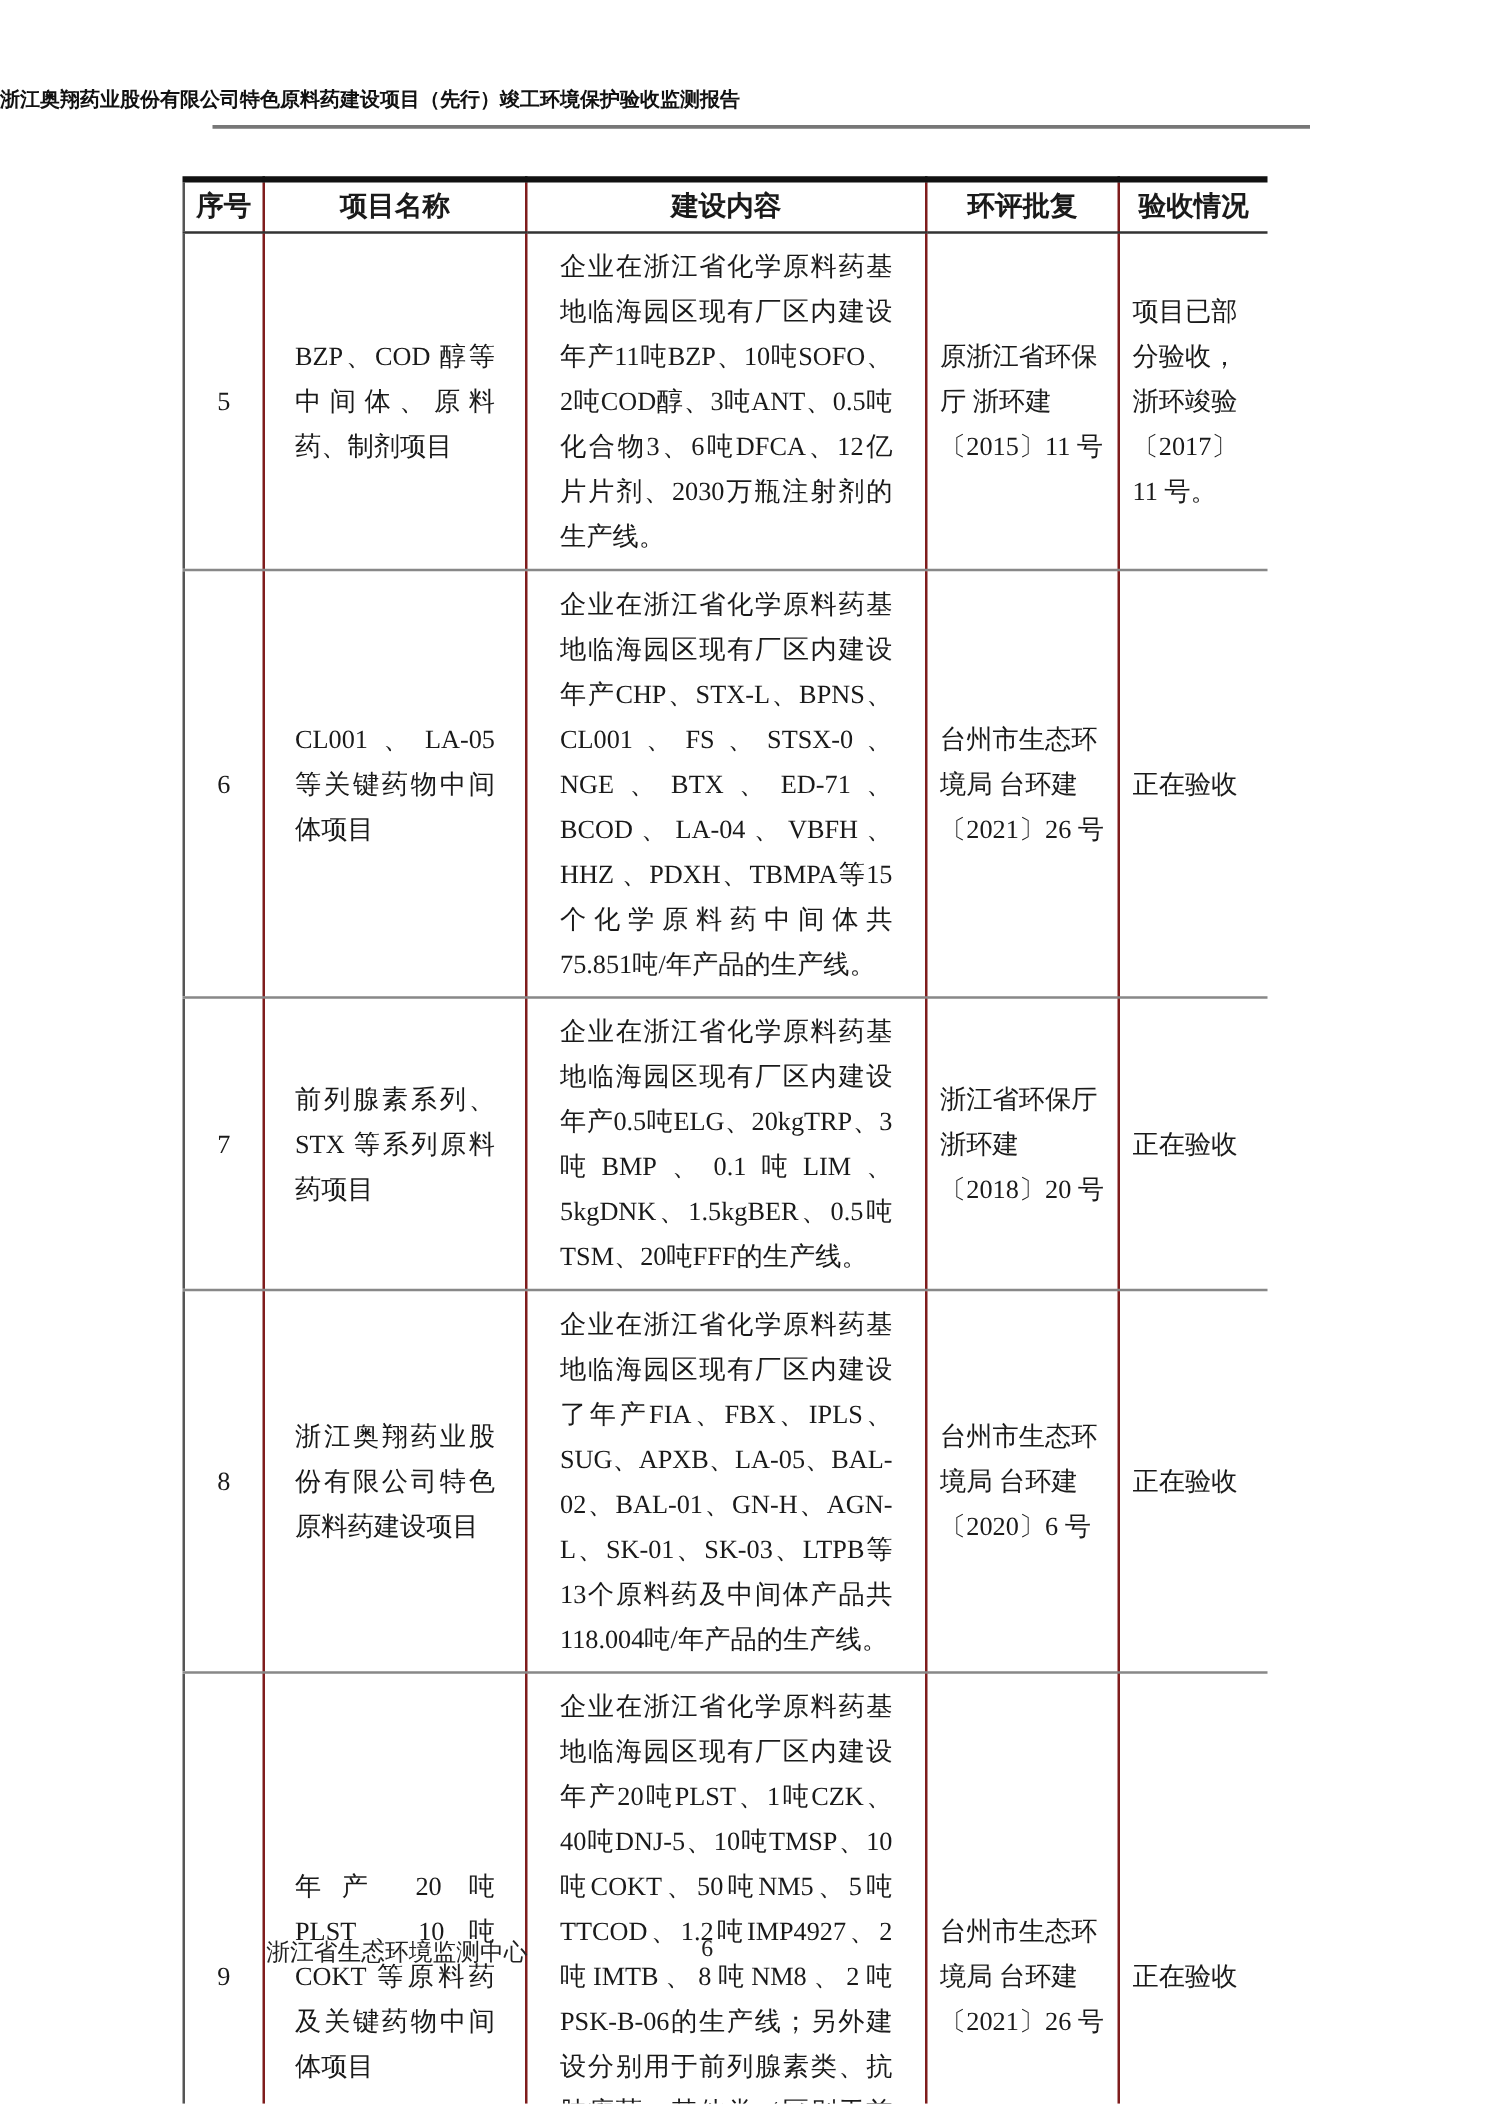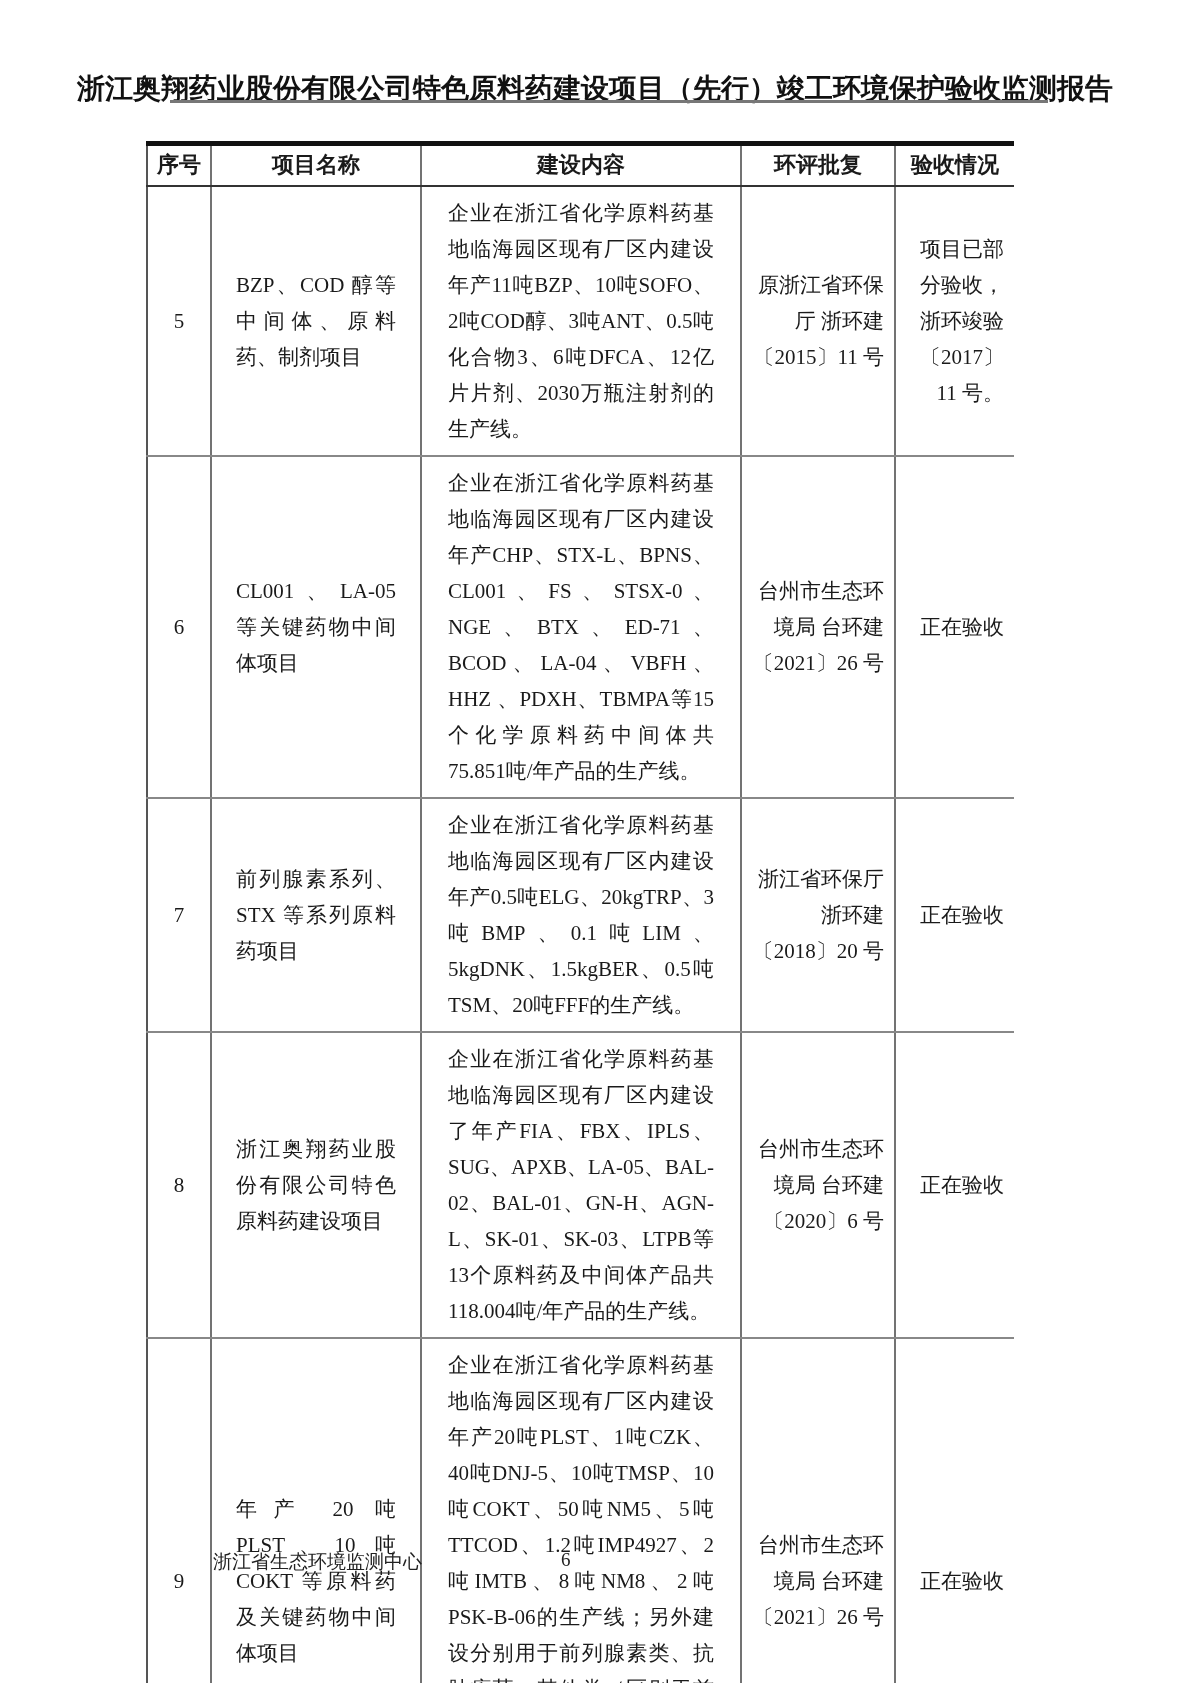--- a/index.html
+++ b/index.html
@@ -10,24 +10,23 @@
     background: #ffffff;
     color: #1a1a1a;
     font-family: "Liberation Serif", "DejaVu Serif", serif;
     overflow: hidden;
   }
   .doc-title {
     position: absolute;
     top: 70px;
     left: 0;
     width: 1190px;
-    text-align: center;
     font-family: "Liberation Sans", "DejaVu Sans", sans-serif;
     font-weight: 700;
-    font-size: 28px;
+    font-size: 16px;
     color: #111;
     white-space: nowrap;
   }
   .header-rule {
     position: absolute;
     top: 100px;
     left: 170px;
     width: 878px;
     height: 3px;
     background: #777;
@@ -44,21 +43,21 @@
     border-left: 2px solid #555;
     border-right: none;
   }
   col.c-no       { width: 64px; }
   col.c-name     { width: 210px; }
   col.c-content  { width: 320px; }
   col.c-approval { width: 154px; }
   col.c-status   { width: 119px; }
 
   th, td {
-    border-right: 2px solid #737373;
+    border-right: 2px solid #7f1d1d;
     vertical-align: middle;
     font-size: 21px;
     line-height: 36px;
     color: #1a1a1a;
   }
   th:last-child, td:last-child { border-right: none; margin-left: 33px; }
 
   thead tr { height: 42px; }
   thead th {
     border-bottom: 2px solid #333;
@@ -80,21 +79,21 @@
     text-align: justify;
     padding: 6px 24px;
     margin-top: 48px;
   }
   td.cell-content {
     text-align: justify;
     padding: 8px 26px;
     margin-top: 44px;
   }
   td.cell-approval, td.cell-status {
-    text-align: right;
+    text-align: left;
     padding: 6px 10px;
   }
   .footer-org {
     position: absolute;
     top: 1549px;
     left: 197px;
     font-size: 19px;
     color: #222;
     margin-left: 16px;
   }

